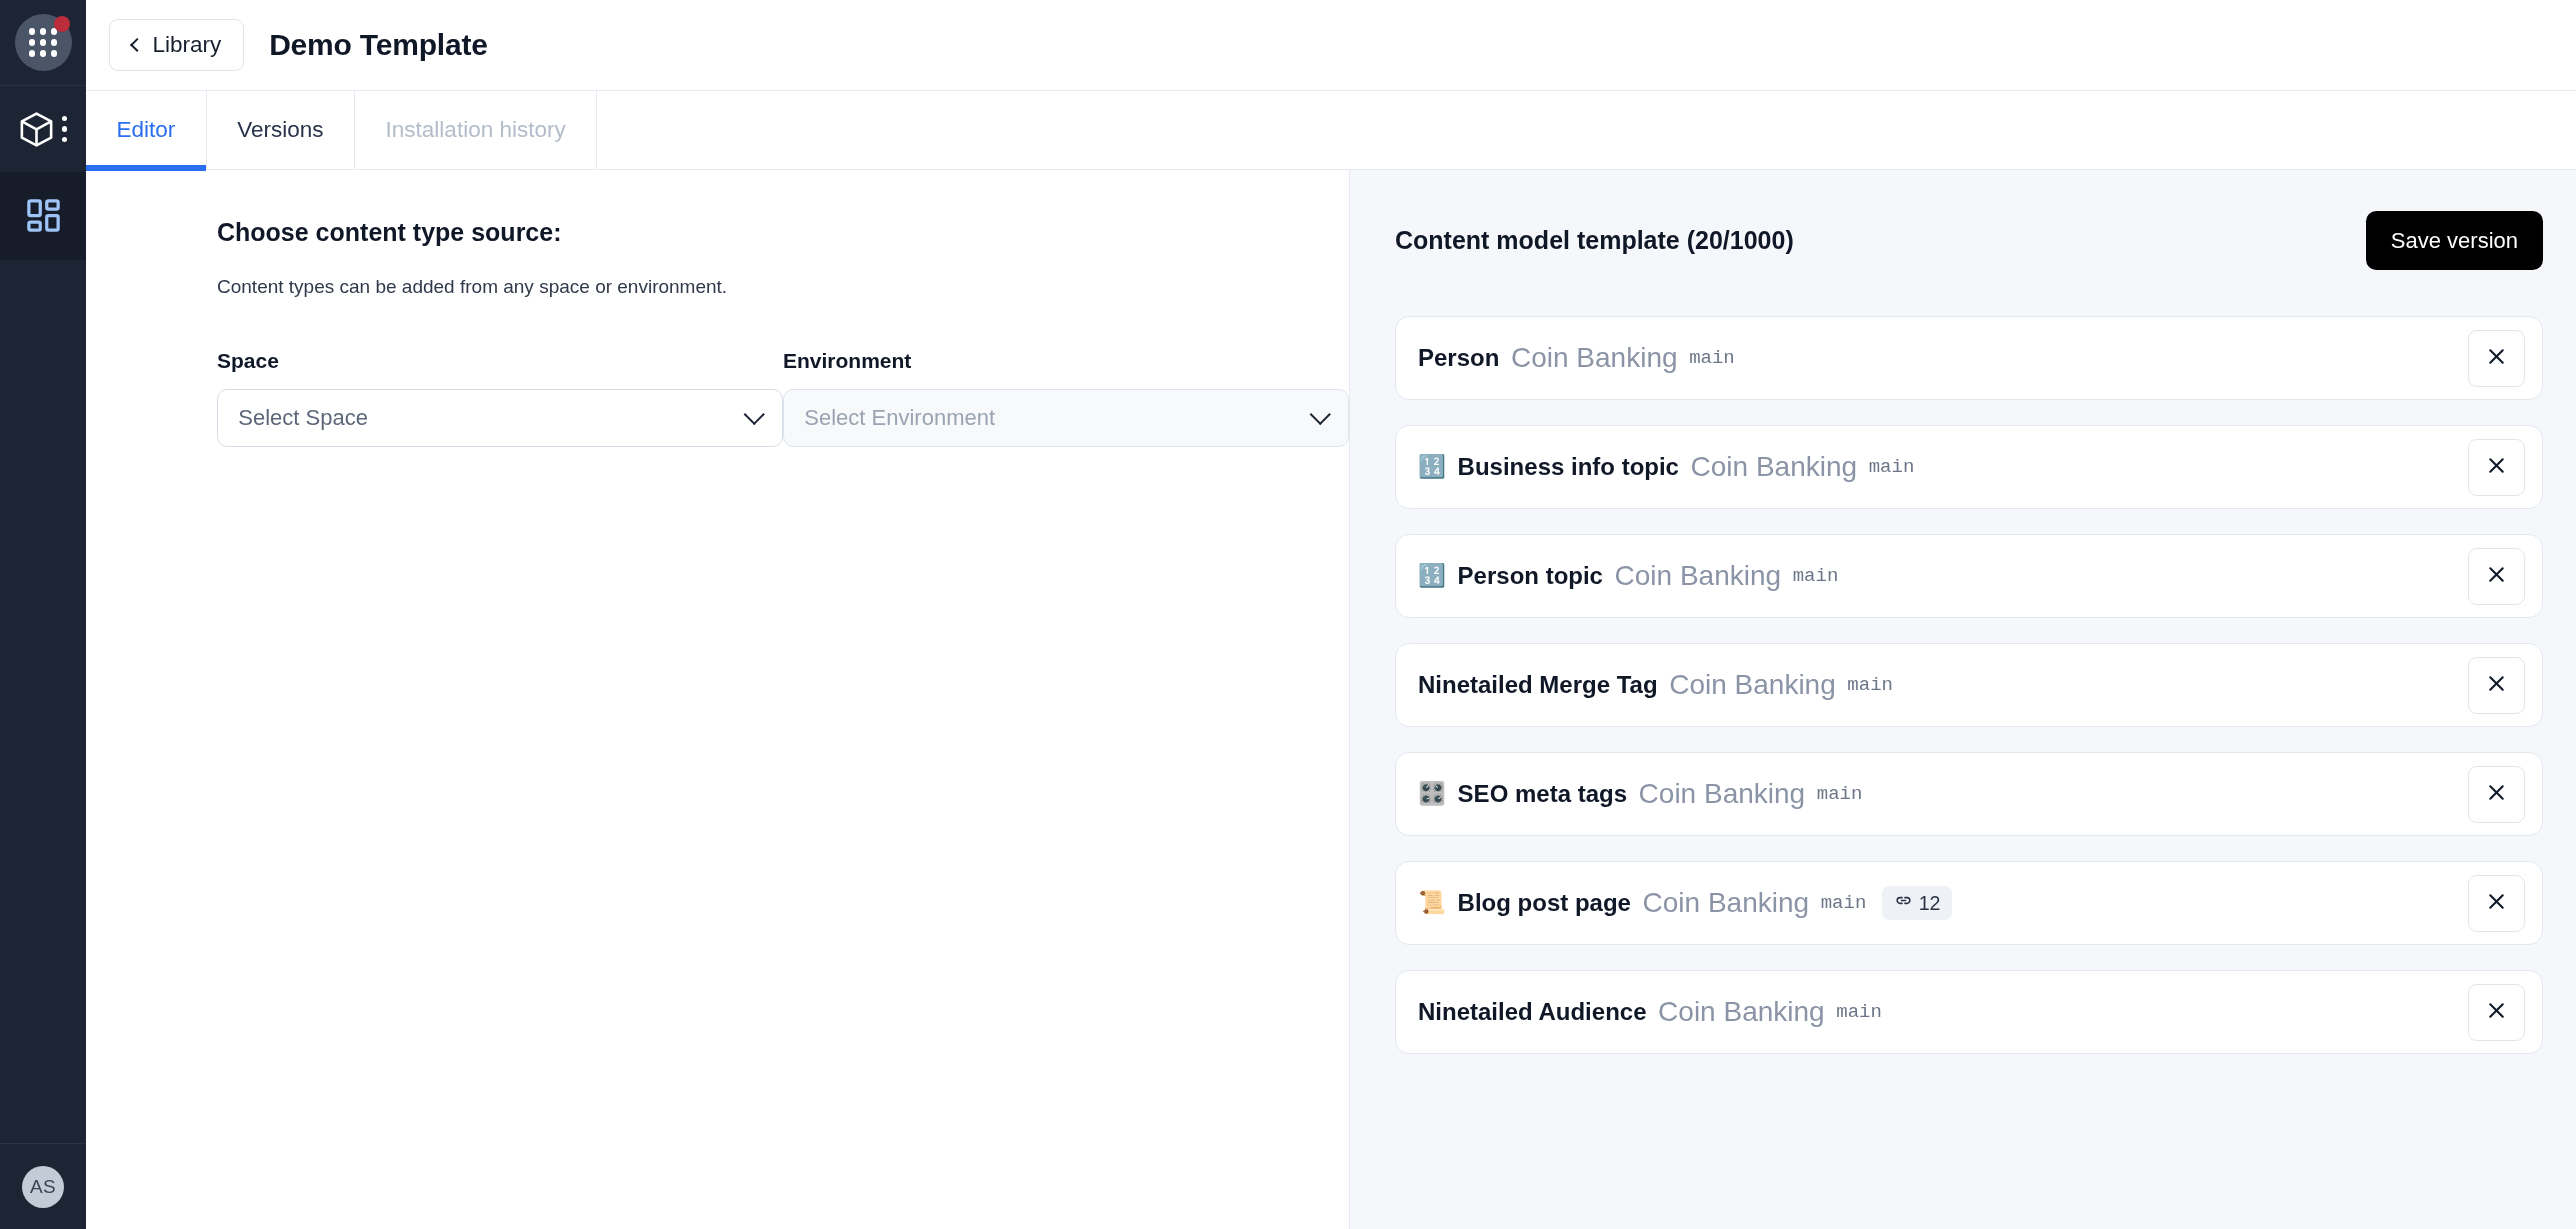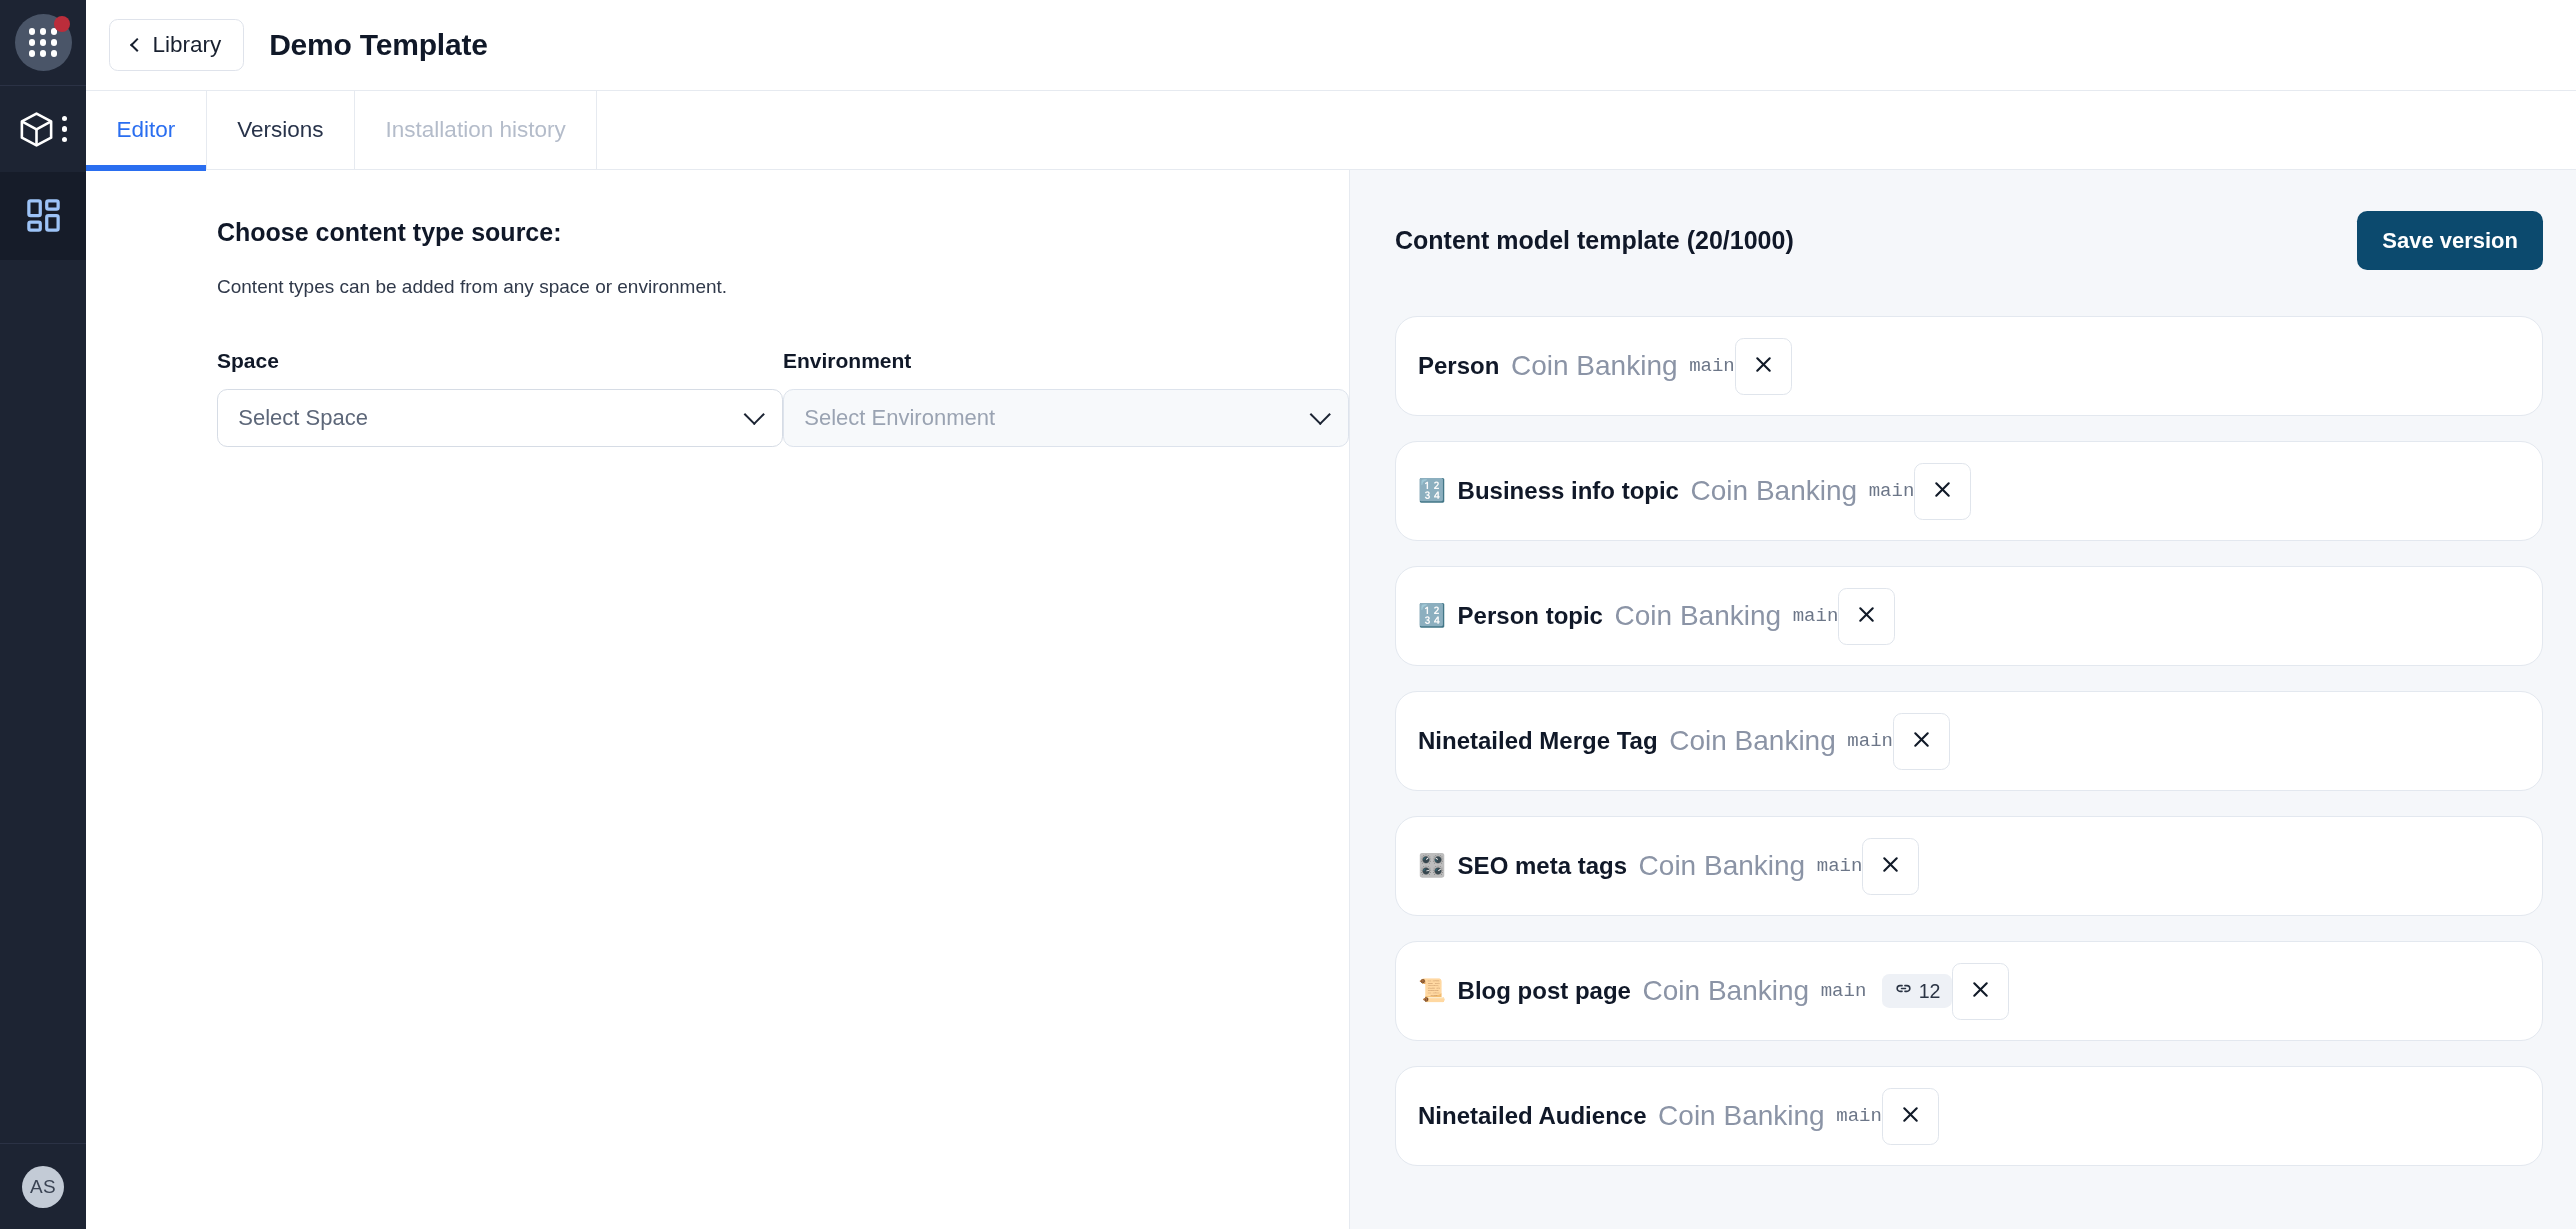--- a/index.html
+++ b/index.html
@@ -298,42 +298,41 @@
     align-items: center;
     justify-content: space-between;
     margin-bottom: 46px;
   }
   .rp-title {
     font-size: 25px;
     font-weight: bold;
     color: #101828;
   }
   .save-btn {
-    background: #0c4a6e;
+    background: #000000;
     color: #ffffff;
     border: none;
     border-radius: 10.2px;
     height: 59px;
     padding: 0 25px;
     font-size: 22px;
     font-family: "Liberation Sans", sans-serif;
     cursor: pointer;
-    font-weight: bold;
   }
 
   .rows { display: flex; flex-direction: column; gap: 25px; }
 
   .ct-row {
     background: #ffffff;
     border: 1.5px solid #e3e8ef;
-    border-radius: 22px;
-    height: 100px;
-    display: flex;
-    align-items: center;
-    justify-content: flex-start;
+    border-radius: 14px;
+    height: 84px;
+    display: flex;
+    align-items: center;
+    justify-content: space-between;
     padding: 0 17.4px 0 22px;
   }
   .ct-left {
     display: flex;
     align-items: center;
     gap: 11.6px;
     min-width: 0;
   }
   .ct-emoji {
     font-size: 22.5px;

